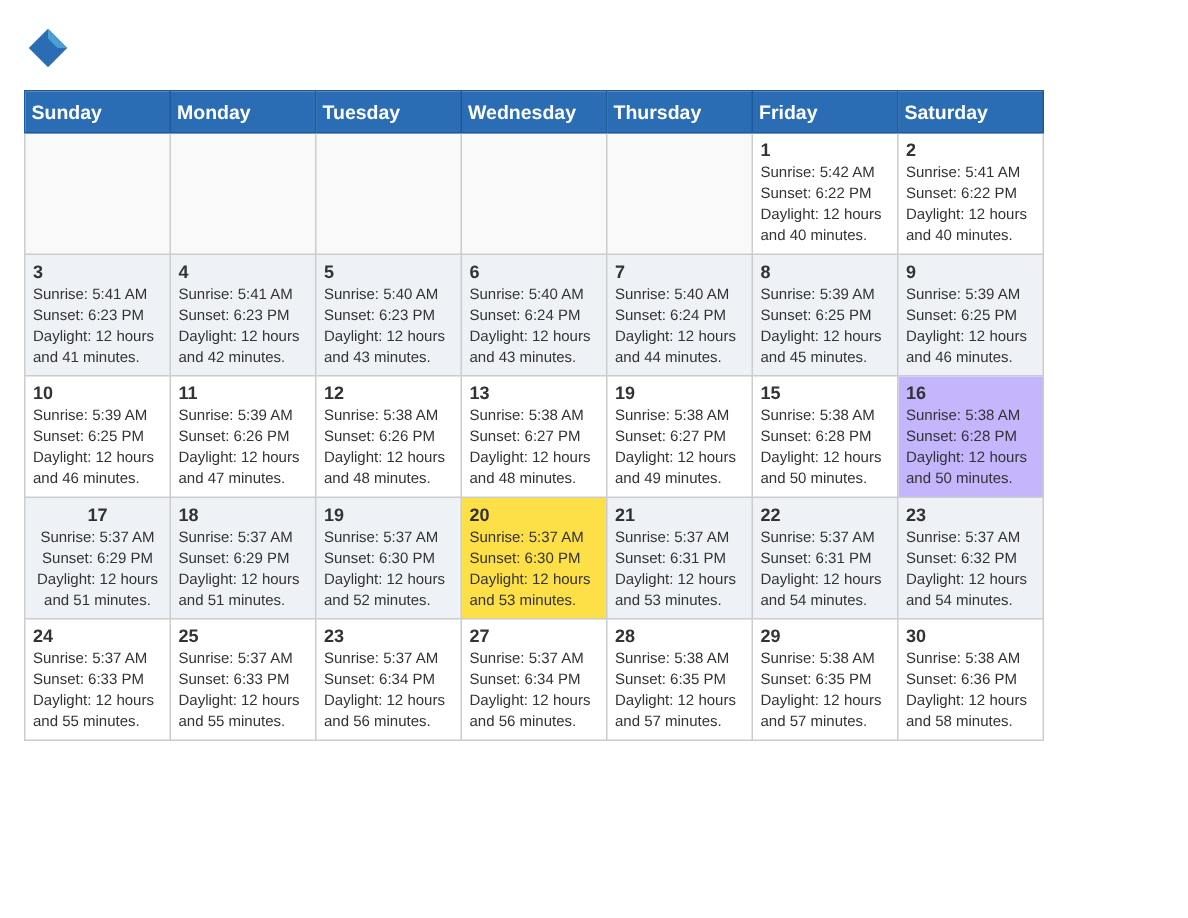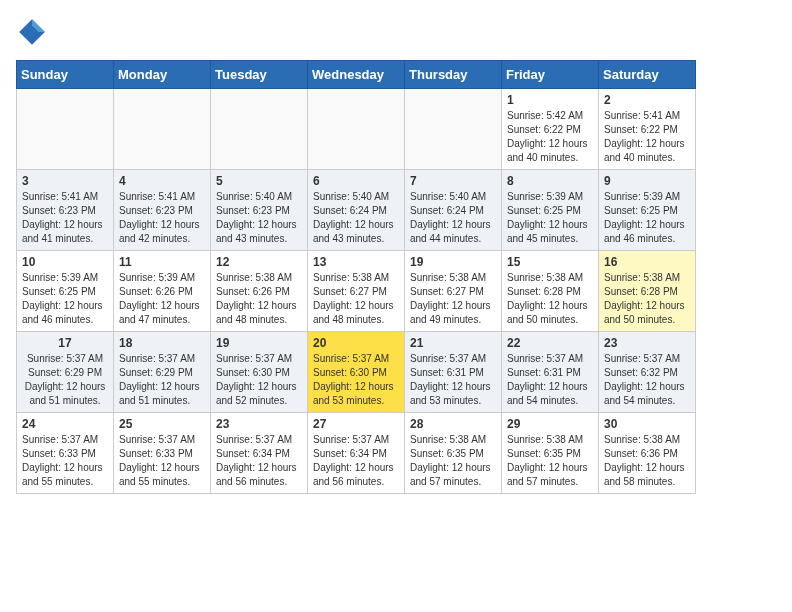--- a/index.html
+++ b/index.html
@@ -193,21 +193,21 @@
             <div class="day-info">Sunrise: 5:38 AM<br>Sunset: 6:27 PM<br>Daylight: 12 hours<br>and 48 minutes.</div>
           </td>
           <td style="background: rgb(255, 255, 255);">
             <span class="day-num">19</span>
             <div class="day-info">Sunrise: 5:38 AM<br>Sunset: 6:27 PM<br>Daylight: 12 hours<br>and 49 minutes.</div>
           </td>
           <td style="background: rgb(255, 255, 255);">
             <span class="day-num">15</span>
             <div class="day-info">Sunrise: 5:38 AM<br>Sunset: 6:28 PM<br>Daylight: 12 hours<br>and 50 minutes.</div>
           </td>
-          <td style="background: #fef9c3;">
+          <td style="background: #c4b5fd;">
             <span class="day-num">16</span>
             <div class="day-info">Sunrise: 5:38 AM<br>Sunset: 6:28 PM<br>Daylight: 12 hours<br>and 50 minutes.</div>
           </td>
         </tr>
         <tr>
           <td style="background: rgb(238, 242, 247); text-align: center;">
             <span class="day-num">17</span>
             <div class="day-info">Sunrise: 5:37 AM<br>Sunset: 6:29 PM<br>Daylight: 12 hours<br>and 51 minutes.</div>
           </td>
           <td style="background: rgb(238, 242, 247);">

